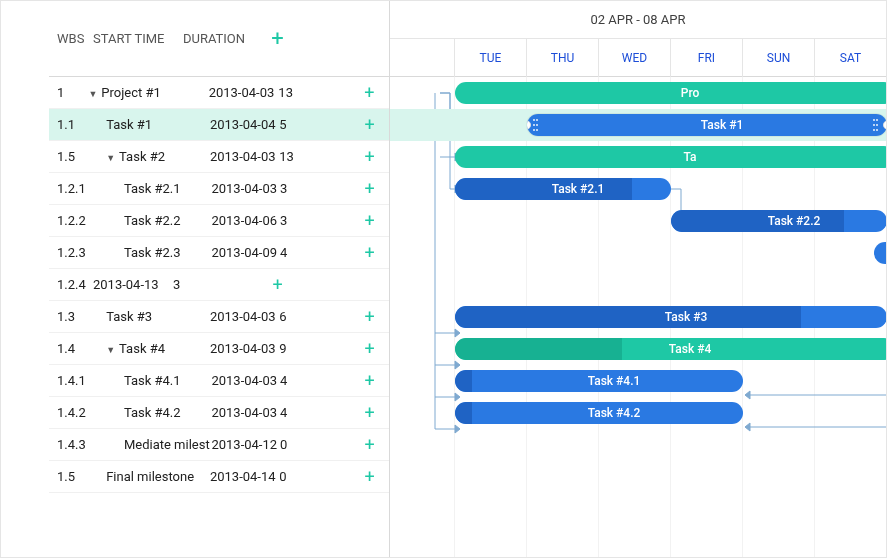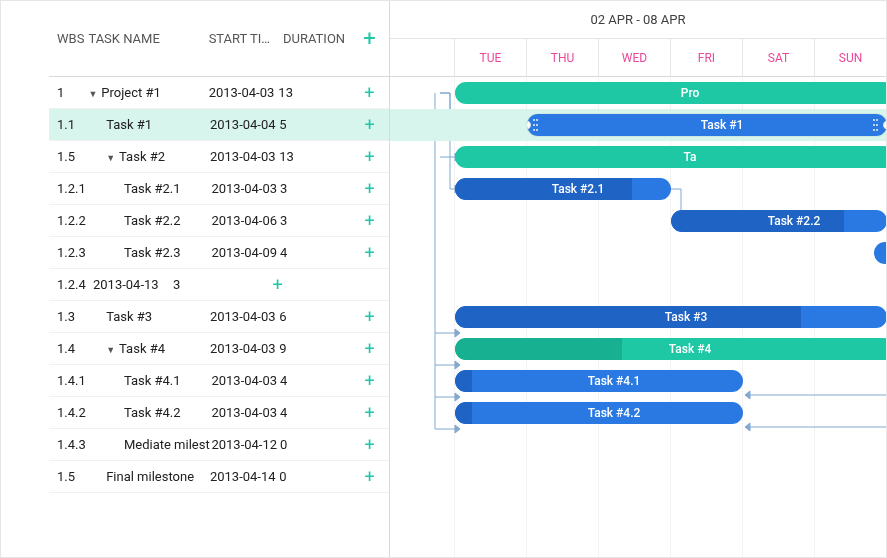--- a/index.html
+++ b/index.html
@@ -28,21 +28,21 @@
   .indent-1 { padding-left: 0px; }
   .indent-2 { padding-left: 18px; }
   .indent-3 { padding-left: 36px; }
   .tree-toggle { font-size: 9px; margin-right: 4px; color:#555; display:inline-block; }
 
   
   .timeline { flex: 1; position: relative; overflow: hidden; }
   .tl-header { height: 76px; border-bottom: 1px solid #d9d9d9; }
   .tl-header-top { height: 38px; display:flex; align-items:center; justify-content:center; color:#404040; border-bottom:1px solid #e5e5e5; }
   .tl-header-days { height: 38px; display:flex; }
-  .tl-day { flex: 0 0 72px; display:flex; align-items:center; justify-content:center; color:#ec4899; border-right:1px solid #e5e5e5; font-size:12px; }
+  .tl-day { flex: 0 0 72px; display:flex; align-items:center; justify-content:center; color:#1d4ed8; border-right:1px solid #e5e5e5; font-size:12px; }
   .tl-day.offset { flex: 0 0 65px; }
 
   .tl-body { position: relative; }
   .tl-grid { position:absolute; inset:0; display:flex; }
   .tl-col { flex:0 0 72px; border-right:1px solid #f2f2f2; height: 600px; }
   .tl-col.offset { flex:0 0 65px; }
 
   .tl-row { height:32px; position:relative; }
   .tl-row.highlight { background:#d8f5ed; }
 
@@ -65,21 +65,20 @@
   .bar.parent .lbl { color:#fff; }
 </style>
 </head>
 <body>
 
 <div class="gantt">
 
   <div class="grid">
     <div class="grid-header">
       <div class="cell wbs">WBS</div>
-      <div class="cell taskname">TASK NAME</div>
       <div class="cell start">START TIME</div>
       <div class="cell dur">DURATION</div>
       <div class="cell add">+</div>
     </div>
     <div class="grid-body" id="grid-body">
         <div class="row">
           <div class="cell wbs">1</div>
           <div class="cell taskname indent-1"><span class="tree-toggle">▼</span><span>Project #1</span></div>
           <div class="cell start">2013-04-03</div>
           <div class="cell dur">13</div>
@@ -173,22 +172,22 @@
 
   <div class="timeline">
     <div class="tl-header">
       <div class="tl-header-top">02 APR - 08 APR</div>
       <div class="tl-header-days" id="tl-days">
           <div class="tl-day offset"></div>
           <div class="tl-day">TUE</div>
           <div class="tl-day">THU</div>
           <div class="tl-day">WED</div>
           <div class="tl-day">FRI</div>
+          <div class="tl-day">SUN</div>
           <div class="tl-day">SAT</div>
-          <div class="tl-day">SUN</div>
         </div>
     </div>
     <div class="tl-body" id="tl-body">
       <div class="tl-grid" id="tl-cols">
           <div class="tl-col offset"></div>
           <div class="tl-col"></div>
           <div class="tl-col"></div>
           <div class="tl-col"></div>
           <div class="tl-col"></div>
           <div class="tl-col"></div>

